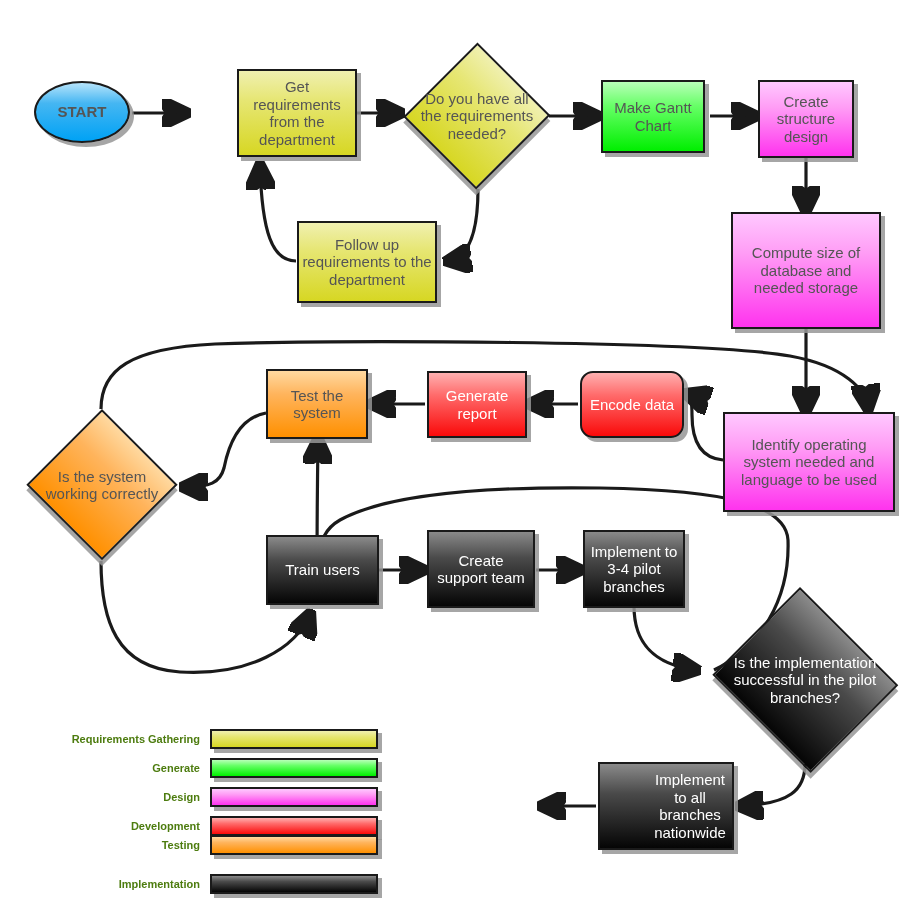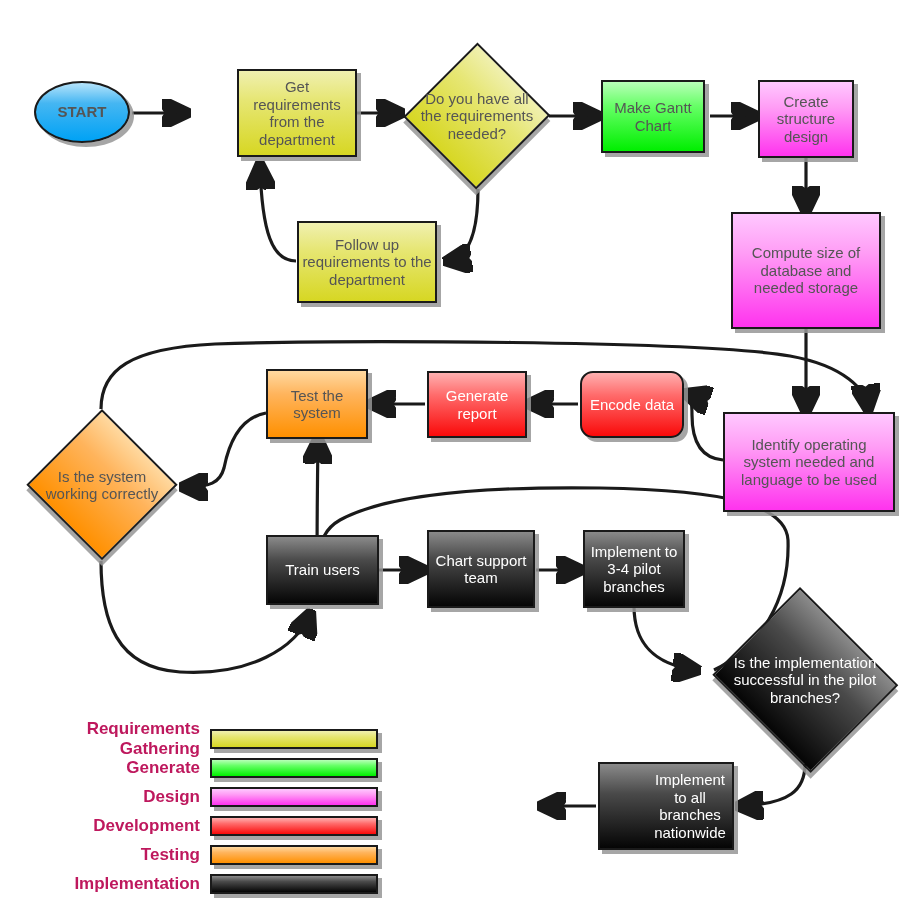--- a/index.html
+++ b/index.html
@@ -46,21 +46,21 @@
   .g-orange{background:linear-gradient(to bottom,#ffd9a0 0%,#ffb45c 35%,#ff9000 100%);}
   .g-black {background:linear-gradient(to bottom,#8a8a8a 0%,#4a4a4a 35%,#050505 100%);}
   .g-blue  {background:linear-gradient(to bottom,#b6e4fb 0%,#45b6f2 35%,#00a2f5 100%);}
 
   .txt-dark{color:#555555;}
   .txt-white{color:#ffffff;}
 
   
   #legend{position:absolute;left:28px;top:728px;width:380px;height:168px;z-index:6;}
   .leg-row{position:absolute;left:0;width:380px;height:22px;display:flex;align-items:center;}
-  .leg-label{width:182px;text-align:right;font-size:17px;font-weight:bold;color:#be185d;
+  .leg-label{width:182px;text-align:right;font-size:11px;font-weight:bold;color:#4d7c0f;
              padding-right:10px;box-sizing:border-box;}
   .leg-swatch{width:168px;height:20px;border:2px solid #1a1a1a;box-sizing:border-box;
               box-shadow:4px 4px 0 0 rgba(150,150,150,.85);}
 
   svg#wires{position:absolute;left:0;top:0;width:913px;height:914px;z-index:1;}
   svg#wires path,svg#wires line{fill:none;stroke:#1a1a1a;stroke-width:3.2;}
 </style>
 </head>
 <body>
 
@@ -162,21 +162,21 @@
   <div class="node dia" style="left:26px;top:409px;width:152px;height:152px;">
     <span class="shape g-orange"></span>
     <span class="lbl txt-dark">Is the system working correctly</span>
   </div>
 
   <div class="node box g-black" style="left:266px;top:535px;width:113px;height:70px;">
     <span class="lbl txt-white">Train users</span>
   </div>
 
   <div class="node box g-black" style="left:427px;top:530px;width:108px;height:78px;">
-    <span class="lbl txt-white">Chart support team</span>
+    <span class="lbl txt-white">Create support team</span>
   </div>
 
   <div class="node box g-black" style="left:583px;top:530px;width:102px;height:78px;">
     <span class="lbl txt-white">Implement to 3-4 pilot branches</span>
   </div>
 
   <div class="node dia" style="left:707px;top:592px;width:196px;height:176px;">
     <span class="shape g-black"></span>
     <span class="lbl txt-white">Is the implementation successful in the pilot branches?</span>
   </div>
@@ -196,21 +196,21 @@
       <div class="leg-swatch g-green"></div>
     </div>
     <div class="leg-row" style="top:58px;">
       <div class="leg-label">Design</div>
       <div class="leg-swatch g-pink"></div>
     </div>
     <div class="leg-row" style="top:87px;">
       <div class="leg-label">Development</div>
       <div class="leg-swatch g-red"></div>
     </div>
-    <div class="leg-row" style="top:116px;">
+    <div class="leg-row" style="top:106px;">
       <div class="leg-label">Testing</div>
       <div class="leg-swatch g-orange"></div>
     </div>
     <div class="leg-row" style="top:145px;">
       <div class="leg-label">Implementation</div>
       <div class="leg-swatch g-black"></div>
     </div>
   </div>
 
 </div>

